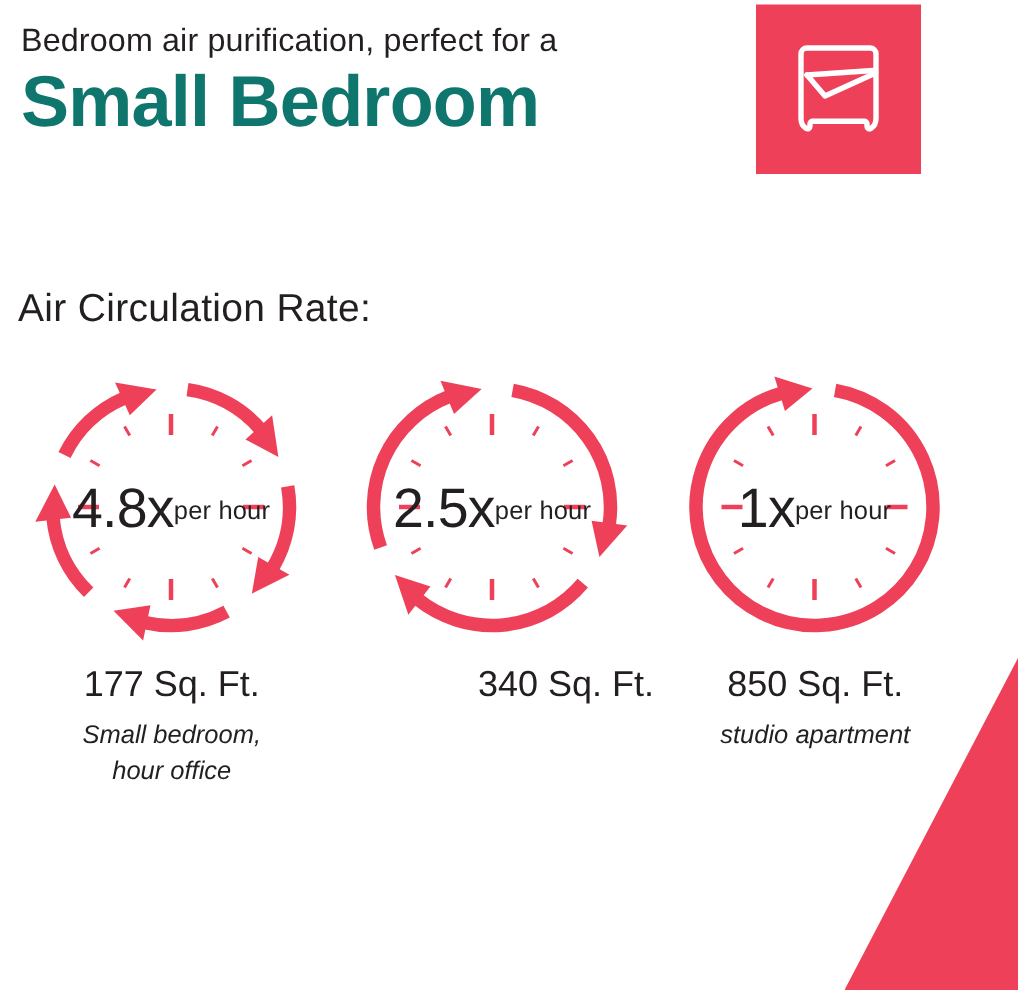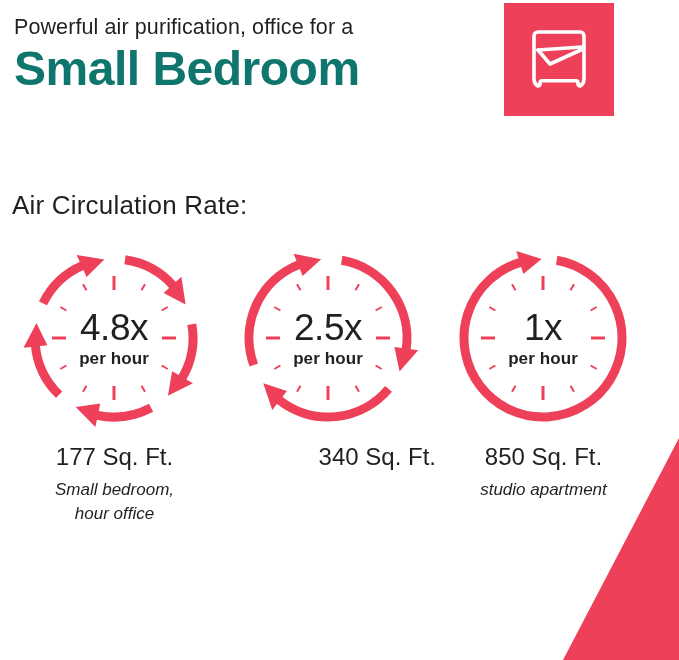--- a/index.html
+++ b/index.html
@@ -108,35 +108,35 @@
     left: 0;
     top: 0;
   }
   .circle-center {
     position: absolute;
     left: 0;
     top: 0;
     width: 200px;
     height: 200px;
     display: flex;
-    flex-direction: column;
+    flex-direction: row;
     align-items: center;
     justify-content: center;
     pointer-events: none;
   }
   .rate-value {
     font-size: 37px;
     font-weight: 400;
     color: #231f20;
     line-height: 1;
     letter-spacing: -0.5px;
   }
   .rate-unit {
     font-size: 17px;
-    font-weight: 700;
+    font-weight: 400;
     color: #231f20;
     line-height: 1;
     margin-top: 4px;
     letter-spacing: 0.1px;
   }
 
   
   .captions {
     position: absolute;
     left: 0;
@@ -169,21 +169,21 @@
     margin-top: 7px;
   }
   .caption-desc .ln { display: block; }
 </style>
 </head>
 <body>
 
 <div id="infographic">
 
   <div class="header">
-    <div class="headline-small">Powerful air purification, office for a</div>
+    <div class="headline-small">Bedroom air purification, perfect for a</div>
     <div class="headline-big">Small Bedroom</div>
   </div>
 
   <div class="icon-badge">
     <span>
       <svg width="66" height="68" viewBox="0 0 66 68" fill="none" xmlns="http://www.w3.org/2000/svg">
 
         <path d="M8 10 C8 7.5 9.8 6 12 6 L54 6 C56.2 6 58 7.5 58 10
                  L58 53 C58 56 56.4 58.5 54.6 59.6 C53.4 60.3 52 59.6 52 58.2
                  L52 56.5 C52 55.5 51.2 54.8 50.2 54.8 L15.8 54.8

